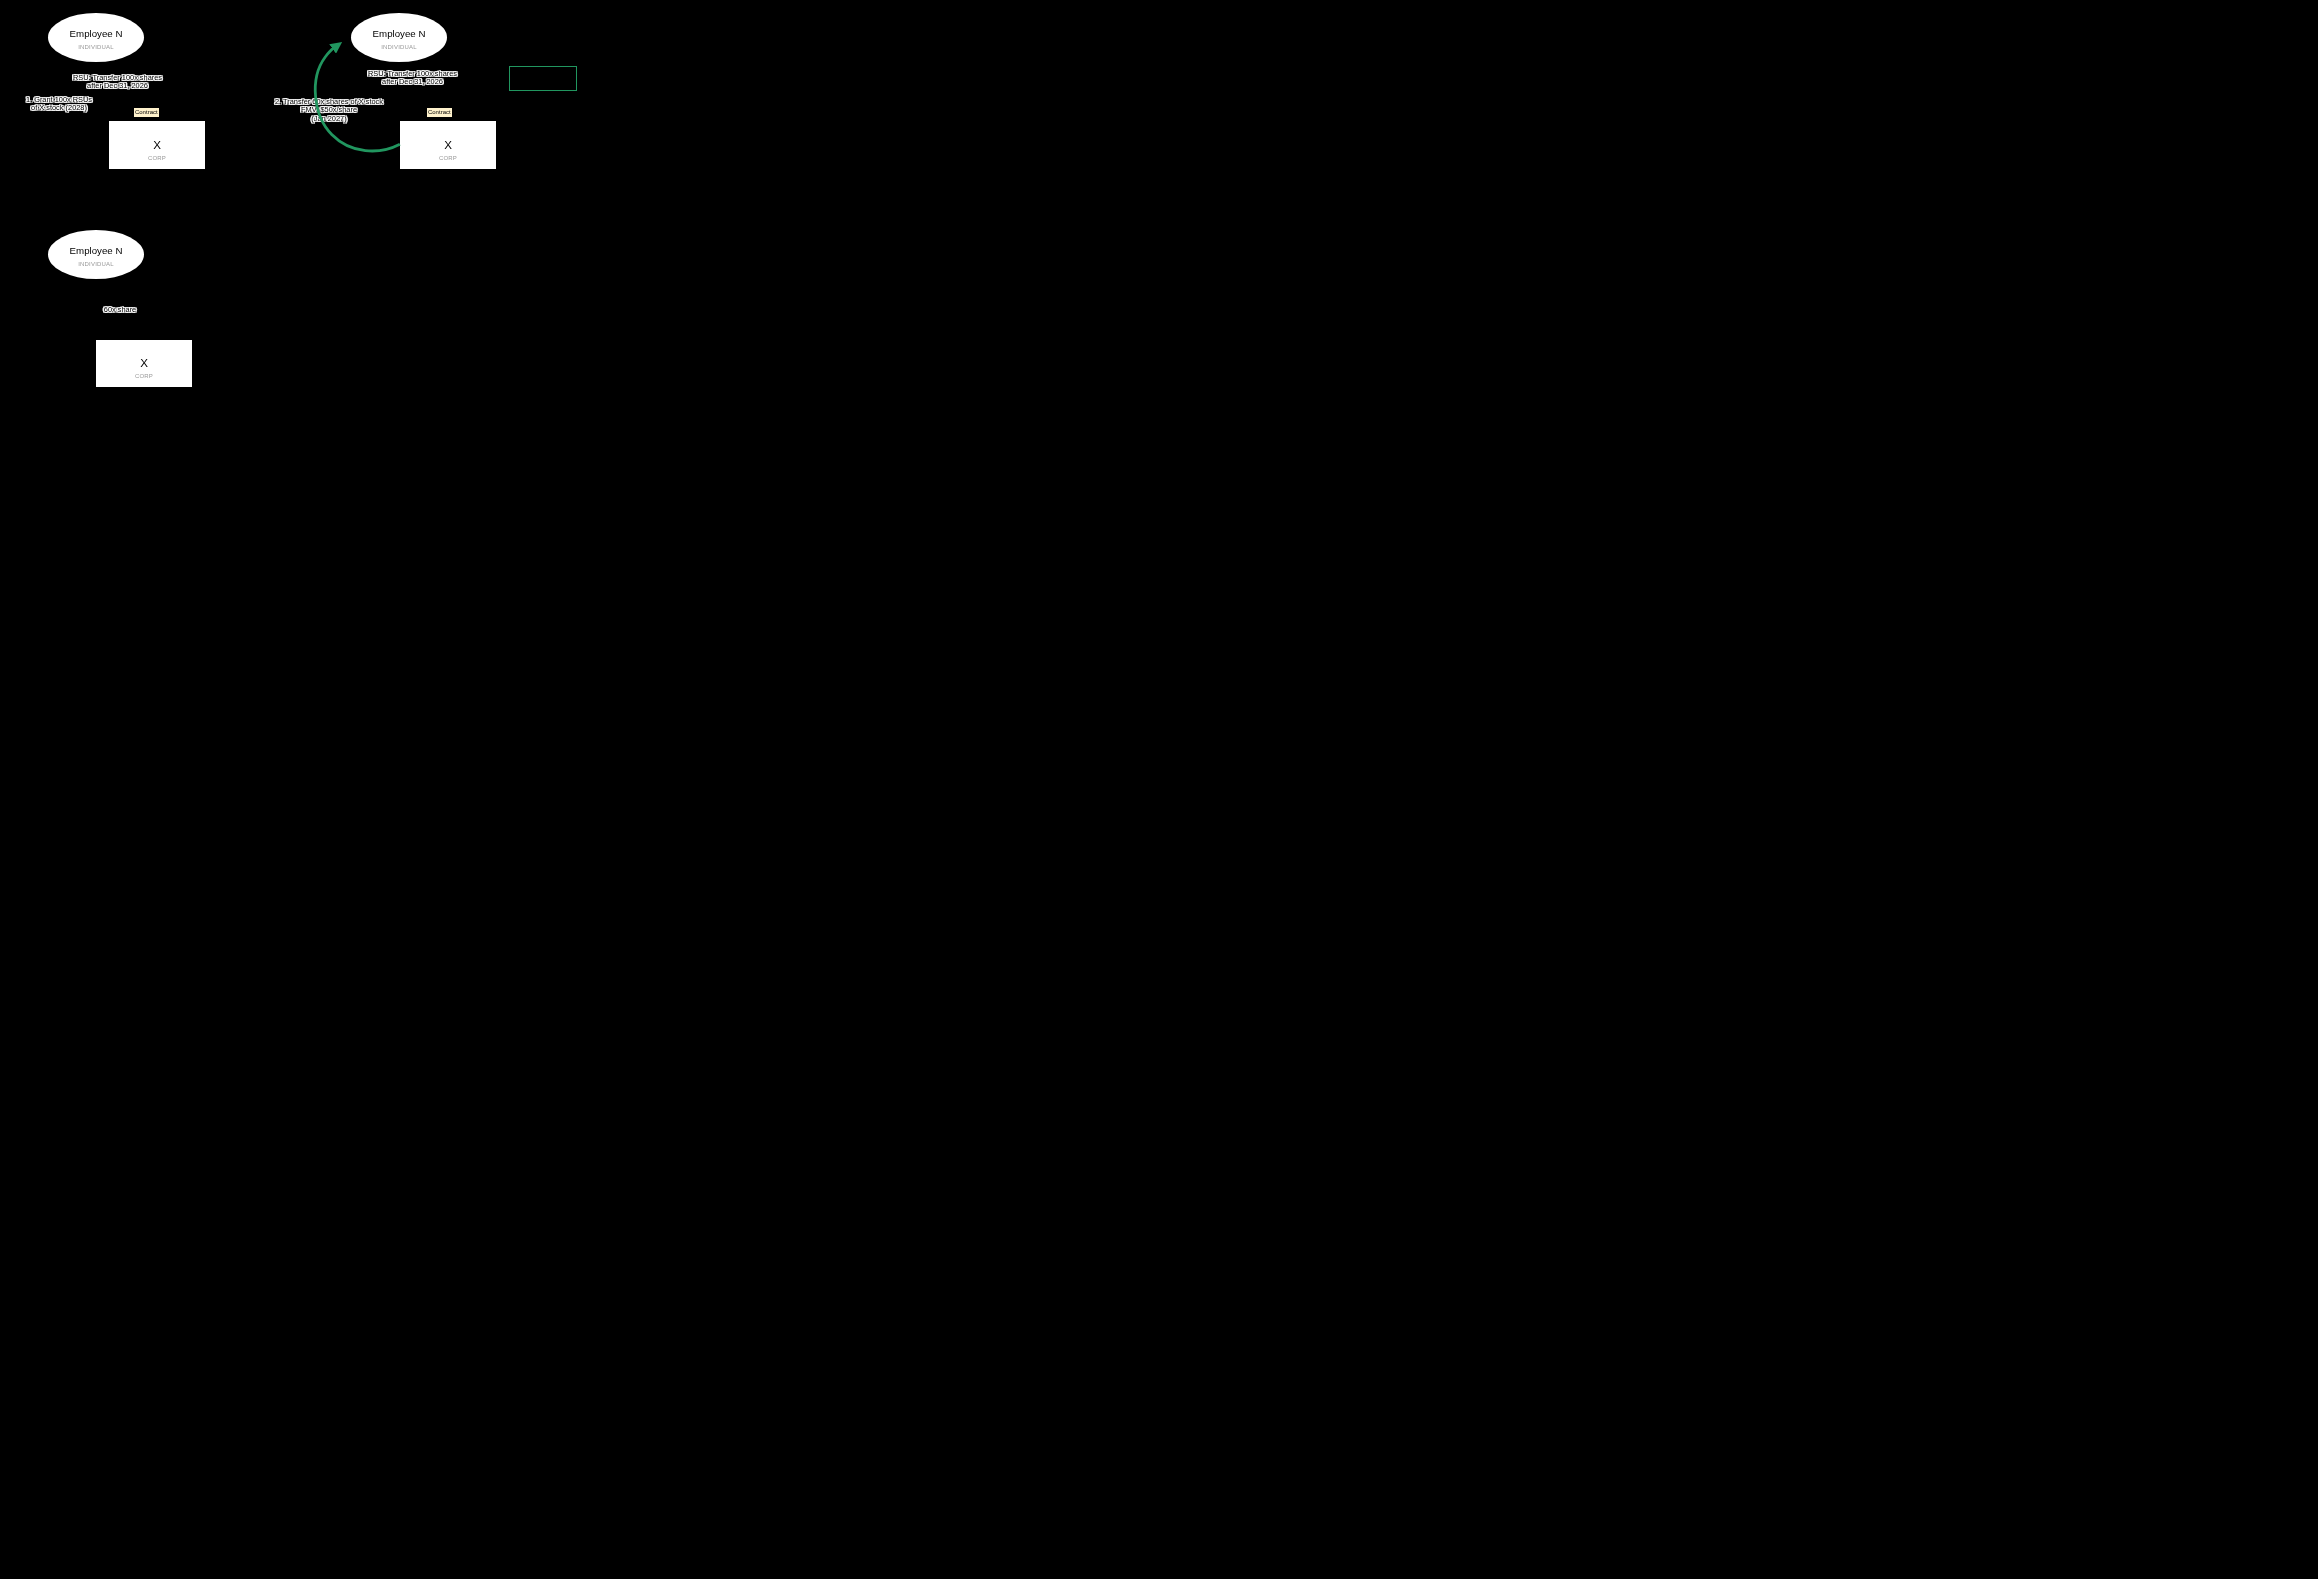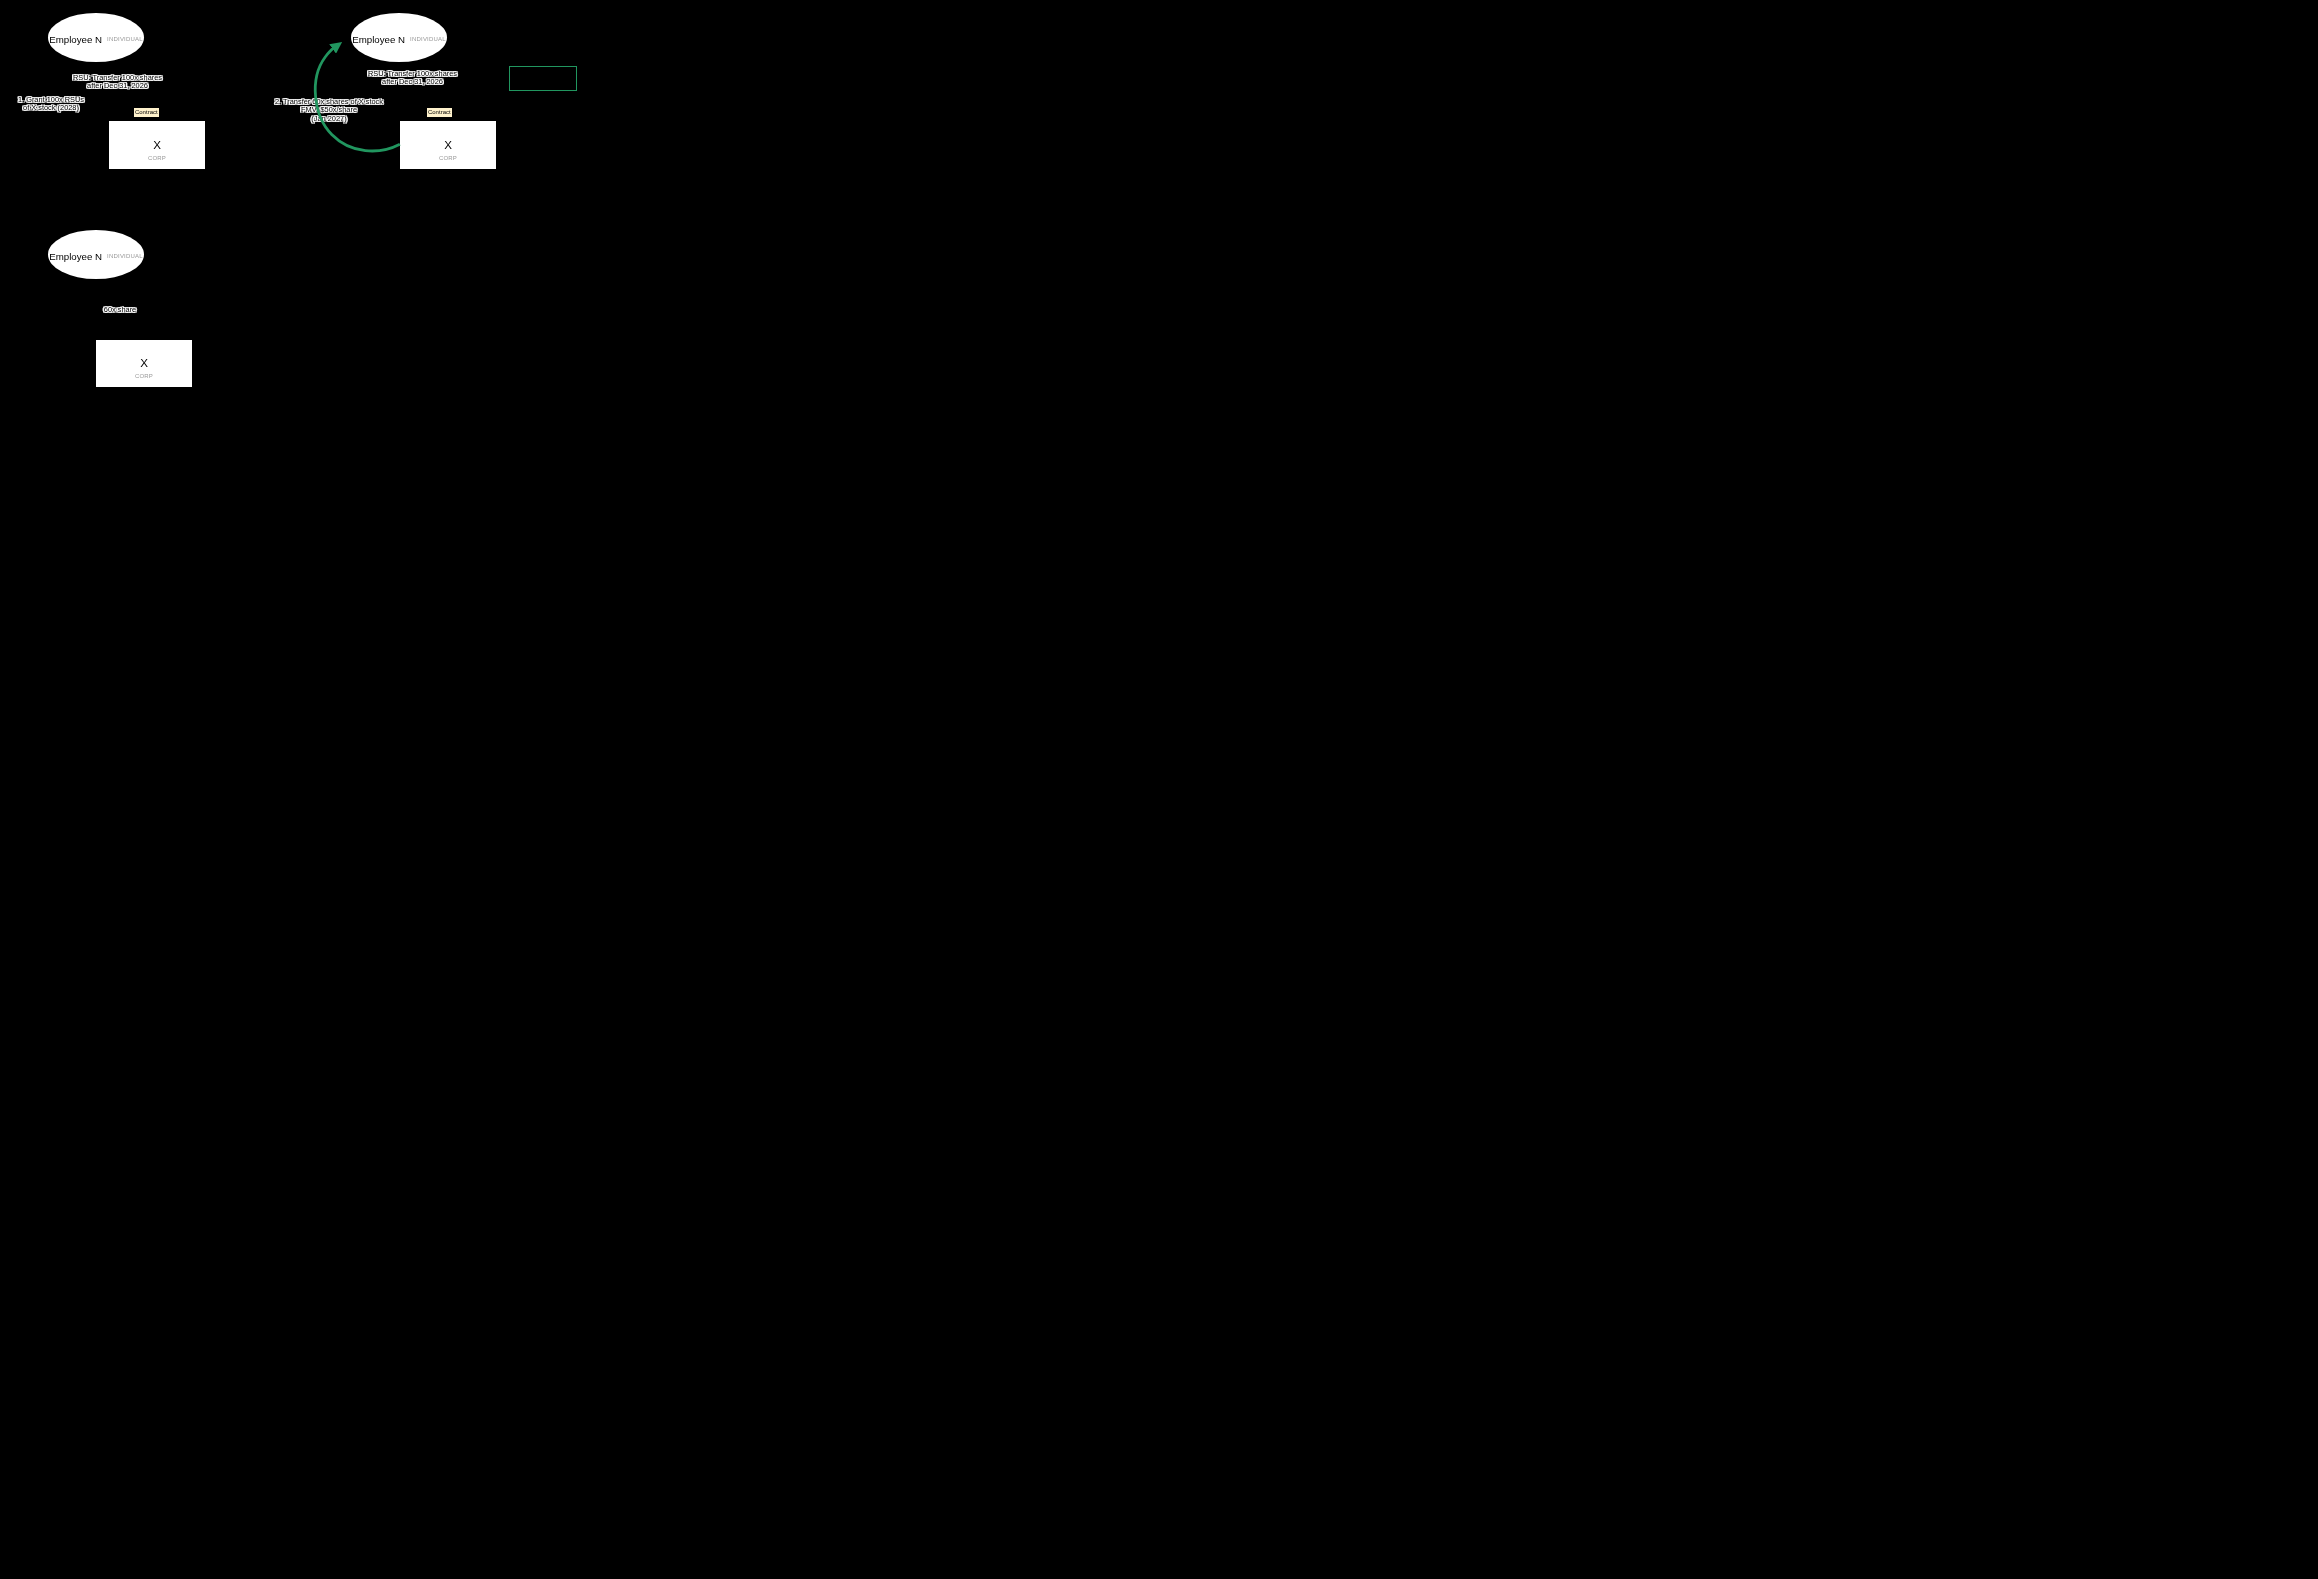--- a/index.html
+++ b/index.html
@@ -13,21 +13,21 @@
     height: 395px;
     background: #000000;
     overflow: hidden;
     font-family: "Liberation Sans", sans-serif;
   }
   .node-ellipse {
     position: absolute;
     background: #FFFFFF;
     border-radius: 50%;
     display: flex;
-    flex-direction: row;
+    flex-direction: column;
     align-items: center;
     justify-content: center;
     gap: 5.1px;
     padding-top: 4.6px;
     box-sizing: border-box;
   }
   .node-rect {
     position: absolute;
     background: #FFFFFF;
     display: flex;
@@ -99,21 +99,21 @@
   <div class="node-ellipse" style="left:48px; top:12.5px; width:96px; height:49px;">
     <div class="node-name">Employee N</div>
     <div class="node-subtype">INDIVIDUAL</div>
   </div>
 
   <div class="edge-note" style="left:70px; top:74px; width:95px;">
     <div>RSU: Transfer 100x shares</div>
     <div>after Dec 31, 2026</div>
   </div>
 
-  <div class="edge-note" style="left:14px; top:96px; width:74px;">
+  <div class="edge-note" style="left:22px; top:96px; width:74px;">
     <div>1. Grant 100x RSUs</div>
     <div>of X stock (2028)</div>
   </div>
 
   <div class="contract-tag" style="left:134px; top:108px; width:24.6px; height:8.8px;">Contract</div>
 
   <div class="node-rect" style="left:109px; top:121px; width:96px; height:48px;">
     <div class="node-name">X</div>
     <div class="node-subtype">CORP</div>
   </div>

